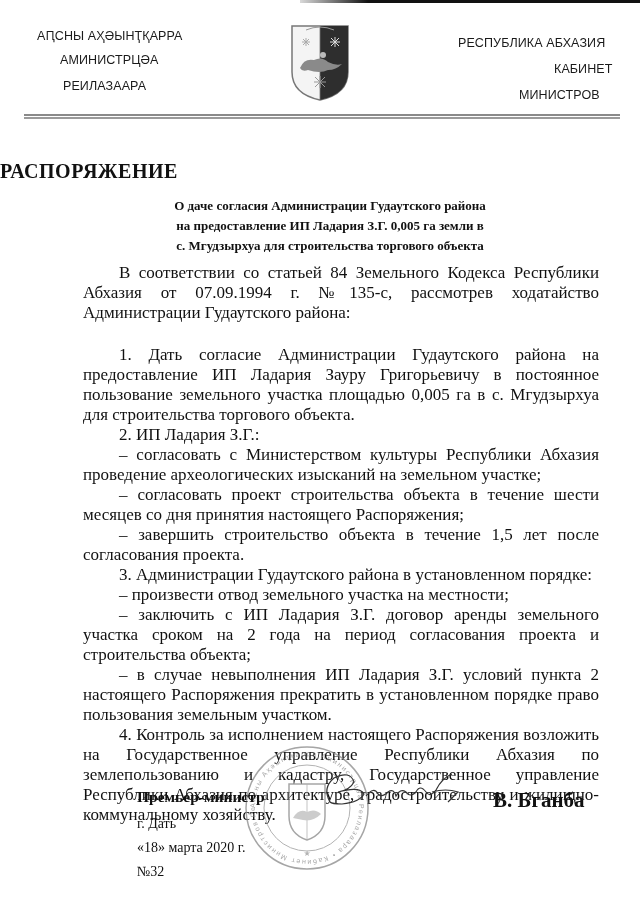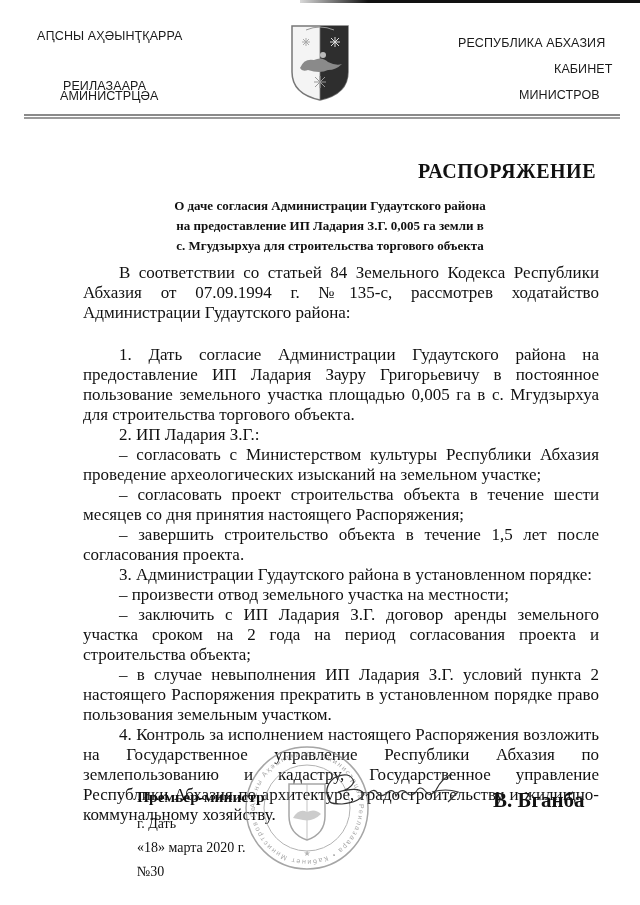--- a/index.html
+++ b/index.html
@@ -19,22 +19,22 @@
     .hdr-left { left: 0; top: 0; width: 230px; }
     .hdr-right { left: 420px; top: 0; width: 220px; }
     .hdr-line { position: absolute; white-space: nowrap; }
     .emblem { position: absolute; left: 290px; top: 24px; width: 60px; height: 78px; }
     .sep2 {
       position: absolute; left: 24px; top: 114px; width: 596px; height: 5px;
       border-top: 2px solid #8a8a8a; border-bottom: 2px solid #9a9a9a;
       box-sizing: border-box;
     }
     .title {
-      position: absolute; left: 0; top: 160px; width: 556px; text-align: right;
-      font-weight: bold; font-size: 20px; letter-spacing: 0.5px; padding-left: 40px;
+      position: absolute; left: 0; top: 160px; width: 556px; text-align: left;
+      font-weight: bold; font-size: 20px; letter-spacing: 0.5px;
     }
     .subject {
       position: absolute; left: 120px; top: 196px; width: 420px; text-align: center;
       font-weight: bold; font-size: 13px; line-height: 20px;
     }
     .body {
       position: absolute; left: 83px; top: 263px; width: 516px;
       font-size: 17px; line-height: 20px; text-align: justify;
     }
     .body p { margin: 0; text-indent: 36px; }
@@ -51,21 +51,21 @@
       position: absolute; left: 137px; font-size: 14px;
     }
   </style>
 </head>
 <body>
 
 <div class="topbar"></div>
 
 <div class="hdr-left">
   <div class="hdr-line" style="left:37px;top:27px;">АԤСНЫ АҲӘЫНҬҚАРРА</div>
-  <div class="hdr-line" style="left:60px;top:53px;margin-top:36px;">АМИНИСТРЦӘА</div>
+  <div class="hdr-line" style="left:60px;top:53px;">АМИНИСТРЦӘА</div>
   <div class="hdr-line" style="left:63px;top:79px;">РЕИЛАЗААРА</div>
 </div>
 
 <svg class="emblem" viewBox="0 0 60 78">
   <path d="M2,2 H58 V48 Q58,70 30,76 Q2,70 2,48 Z" fill="#f4f4f4" stroke="#777" stroke-width="1.5"></path>
   <path d="M30,2 H58 V48 Q58,70 30,76 Z" fill="#2e2e2e"></path>
   <path d="M30,2 V76" stroke="#777" stroke-width="0.8"></path>
   <g stroke="#aaa" stroke-width="1">
       <path d="M12,18 l8,0 M16,14 l0,8 M13,15 l6,6 M19,15 l-6,6"></path>
     </g>
@@ -127,13 +127,13 @@
 
 <svg class="signature" viewBox="0 0 160 40">
   <path d="M10,34 Q2,20 14,10 Q30,2 34,14 Q30,22 18,24 Q40,18 44,26 Q40,34 22,36 Q12,36 10,34 M46,28 Q54,18 58,26 Q62,30 68,24 Q74,20 76,28 Q80,20 86,24 Q90,30 96,24 Q100,16 106,24 Q110,30 116,22 Q122,10 132,6 M112,24 Q126,20 138,24 L128,34" fill="none" stroke="#333" stroke-width="1.2"></path>
 </svg>
 
 <div class="sig-title">Премьер-министр</div>
 <div class="sig-name">В. Бганба</div>
 
 <div class="meta" style="top:816px;">г. Дать</div>
 <div class="meta" style="top:840px;">«18» марта 2020 г.</div>
-<div class="meta" style="top:864px;">№30</div>
+<div class="meta" style="top:864px;">№32</div>
 
 </body></html>

